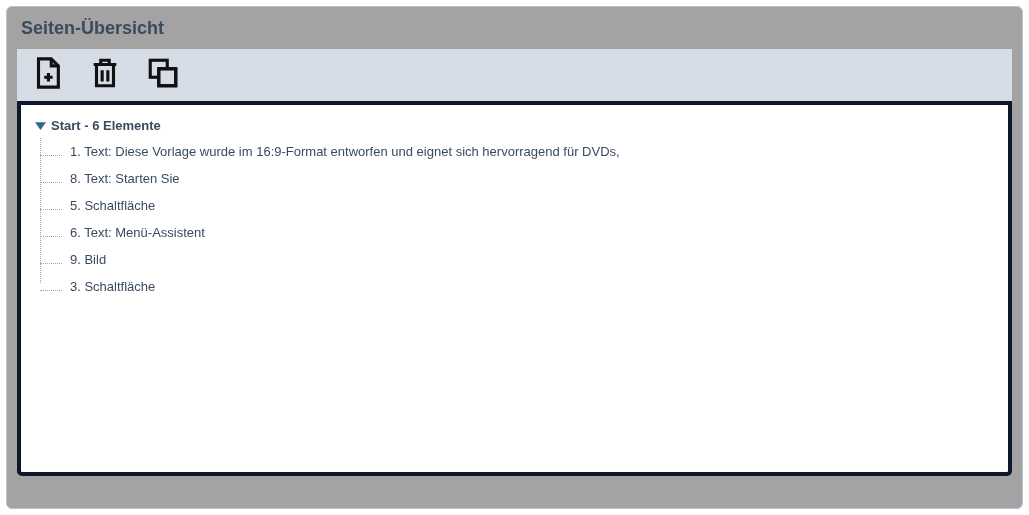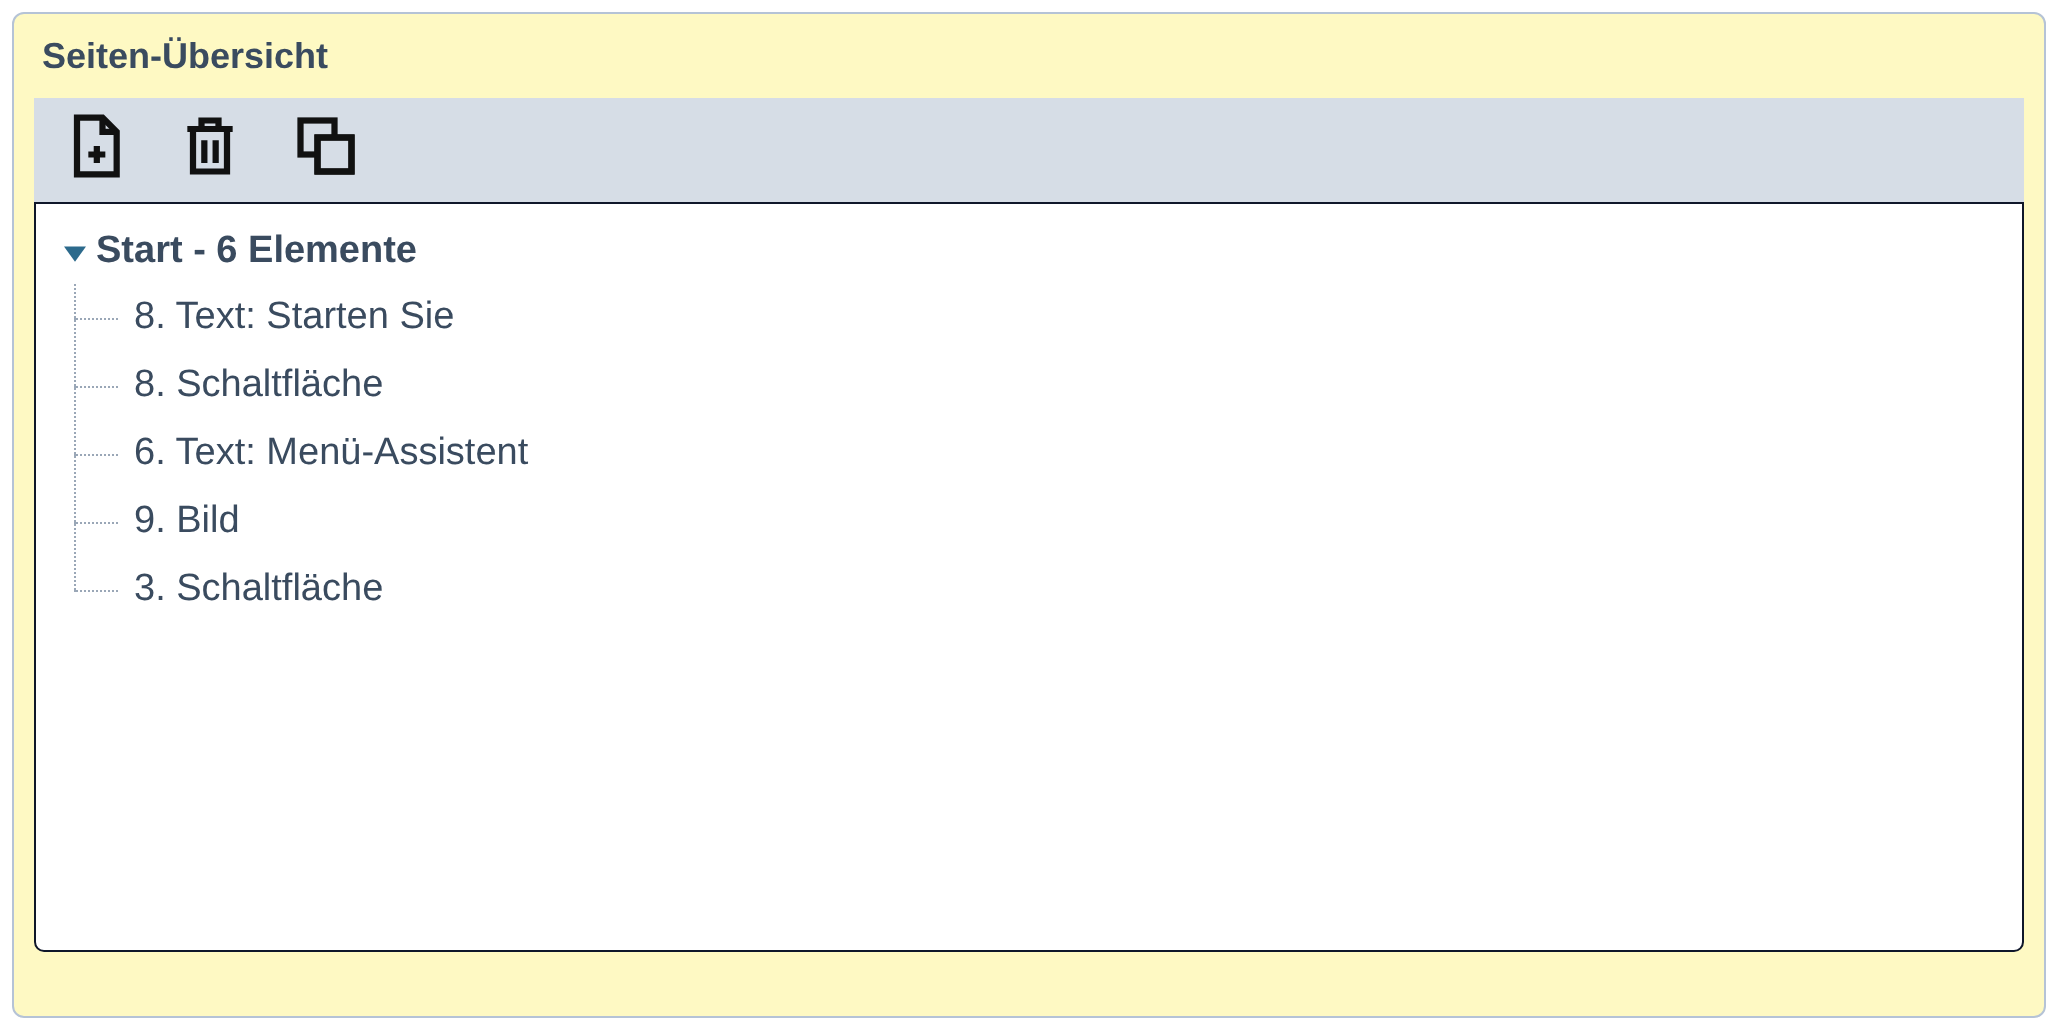--- a/index.html
+++ b/index.html
@@ -8,21 +8,21 @@
       box-sizing: border-box;
     }
     body {
       font-family: "Segoe UI", Tahoma, Arial, sans-serif;
       background: #fff;
       padding: 6px;
     }
     .panel {
       width: 1017px;
       height: 503px;
-      background: #fef9c3;
+      background: #a3a3a3;
       border: 1px solid #b5c3d6;
       border-radius: 6px;
       overflow: hidden;
     }
     .panel-title {
       padding: 11px 14px 10px 14px;
       font-size: 18px;
       font-weight: bold;
       color: #3a4b5f;
     }
@@ -42,27 +42,27 @@
       justify-content: center;
       cursor: pointer;
       color: #111;
     }
     .toolbar-btn svg {
       width: 34px;
       height: 34px;
     }
     .tree {
       background: #ffffff;
-      border: 1px solid #0f172a;
+      border: 4px solid #0f172a;
       margin: 0 10px 10px 10px;
       border-bottom-left-radius: 5px;
       border-bottom-right-radius: 5px;
       height: 375px;
       padding: 8px 4px;
-      font-size: 19px;
+      font-size: 13px;
       color: #3a4b5f;
       overflow: hidden;
     }
     .tree-node {
       display: flex;
       align-items: center;
       padding: 5px 0 5px 8px;
       cursor: pointer;
       white-space: nowrap;
     }
@@ -155,24 +155,27 @@
       <span class="expander">
         <svg viewBox="0 0 10 10">
             <polygon points="0,2 10,2 5,9" fill="#2c6a8c"></polygon>
           </svg>
       </span>
       <span>Start - 6 Elemente</span>
     </div>
 
     <div class="children">
       <div class="child-item">
+        <span>1. Text: Diese Vorlage wurde im 16:9-Format entworfen und eignet sich hervorragend für DVDs,</span>
+      </div>
+      <div class="child-item">
         <span>8. Text: Starten Sie</span>
       </div>
       <div class="child-item">
-        <span>8. Schaltfläche</span>
+        <span>5. Schaltfläche</span>
       </div>
       <div class="child-item">
         <span>6. Text: Menü-Assistent</span>
       </div>
       <div class="child-item">
         <span>9. Bild</span>
       </div>
       <div class="child-item">
         <span>3. Schaltfläche</span>
       </div>

